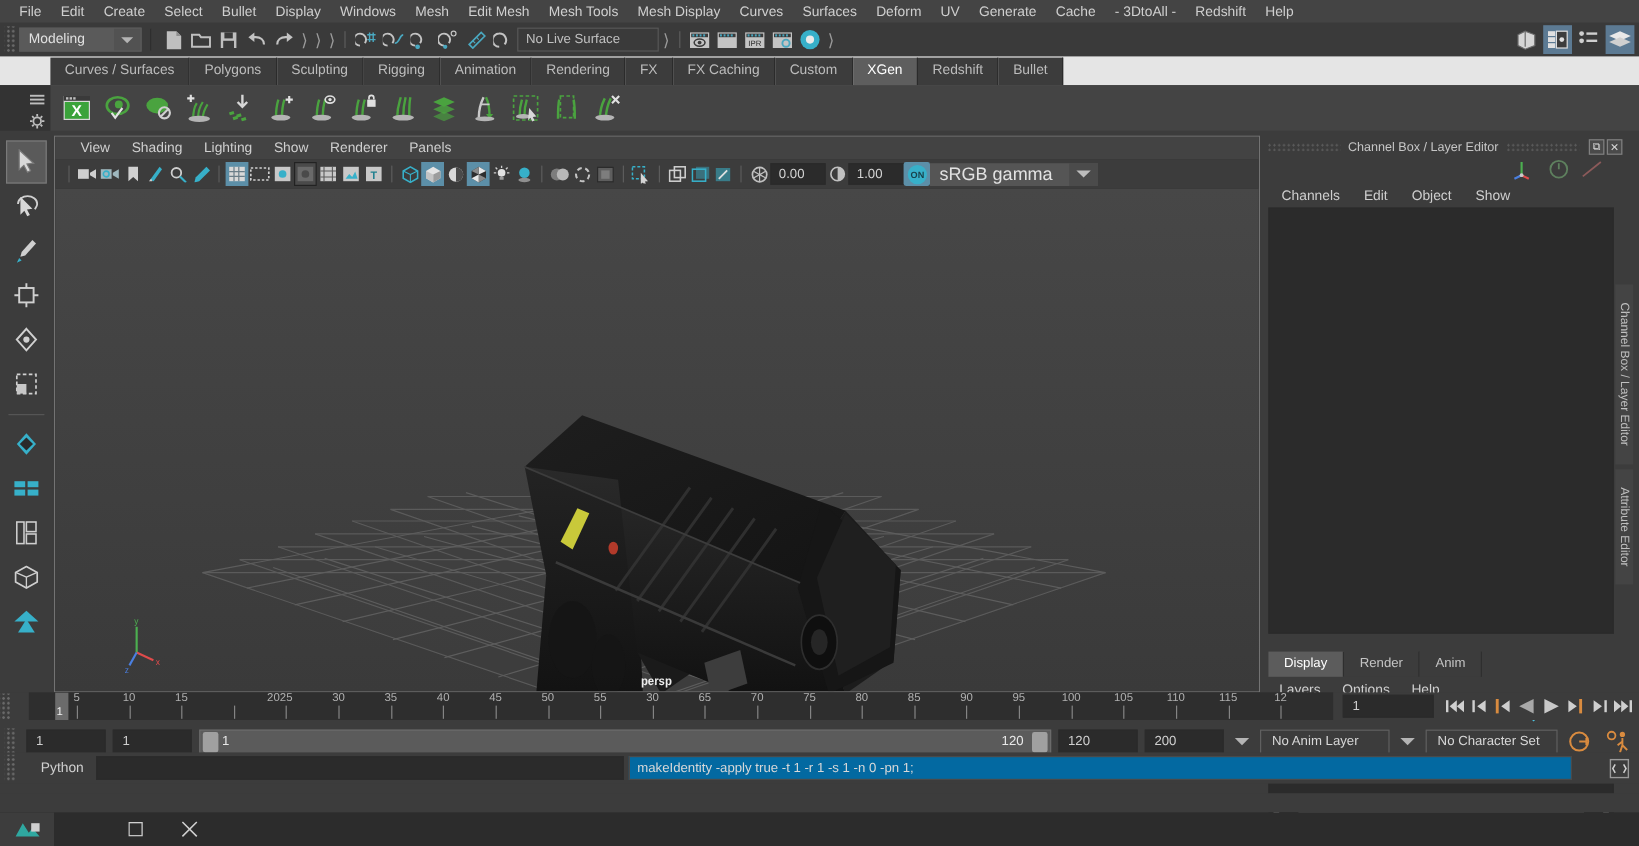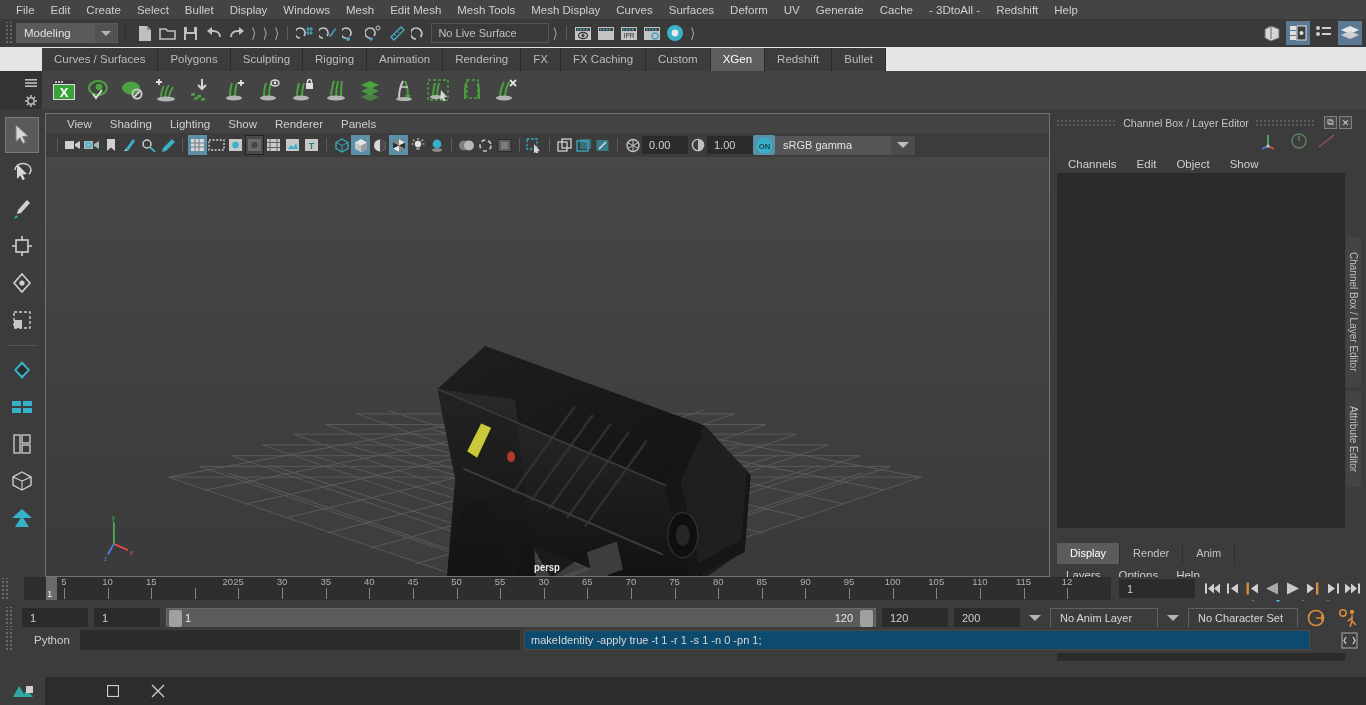--- a/index.html
+++ b/index.html
@@ -90,21 +90,21 @@
   .vpanel { position:absolute; left:45px; top:0; right:316px; bottom:0; background:#2b2b2b; border:1px solid #737373;}
   .vpmenu { height:19px; background:#434343; display:flex; align-items:center; padding-left:12px;}
   .vpmenu .mi { font-size:11.5px; color:#cfcfcf; padding:2px 9px; }
   .vptool { height:24px; background:#3c3c3c; display:flex; align-items:center; padding-left:6px; }
   .vbtn { width:19px; height:20px; display:flex; align-items:center; justify-content:center; flex:none;}
   .vbtn.on { background:#5c8fa8; }
   .vbtn.framed { border:1px solid #222; background:#4a4a4a;}
   .vnum { width:46px; height:18px; background:#2b2b2b; border:1px solid #2b2b2b; color:#d2d2d2;
           font-size:11px; display:flex; align-items:center; padding-left:6px; flex:none; }
   .gammasel { width:140px; height:19px; background:#555555; display:flex; align-items:center;
-              padding-left:8px; font-size:11px; color:#e2e2e2; position:relative; flex:none; }
+              padding-left:8px; font-size:15px; color:#e2e2e2; position:relative; flex:none; }
   .gammaarrow { position:absolute; right:0; top:0; width:24px; height:19px; background:#4b4b4b;
                 display:flex; align-items:center; justify-content:center; }
   .gammaarrow::after { content:""; border-left:6px solid transparent; border-right:6px solid transparent;
                        border-top:6px solid #bdbdbd; }
 
   .viewport { position:absolute; left:0; top:43px; right:0; bottom:0; overflow:hidden;
               background:#3e3e3e; }
 
   
   .rpanel { position:absolute; right:0; top:0; width:316px; bottom:0; background:#3c3c3c; }
@@ -168,21 +168,21 @@
   .dd::after { content:""; border-left:6px solid transparent; border-right:6px solid transparent;
                border-top:6px solid #b4b4b4; }
   .selfield { height:21px; background:#3c3c3c; border:1px solid #606060; color:#d8d8d8; font-size:11px;
               display:flex; align-items:center; padding-left:9px; flex:none; }
 
   
   .cmdline { position:absolute; left:0; right:0; bottom:52px; height:26px; background:#3c3c3c;
              display:flex; align-items:center; padding-left:4px; gap:4px;margin-top:31px;}
   .cmdlabel { font-size:11.5px; color:#d0d0d0; width:56px; padding-left:14px; flex:none;}
   .cmdinput { height:20px; background:#2b2b2b; border:1px solid #2b2b2b; flex:none; width:440px;}
-  .cmdout { height:20px; background:#0c4a6e; border:1px solid #4a4a4a; flex:1; color:#d8d8d8;
+  .cmdout { height:20px; background:#0369a1; border:1px solid #4a4a4a; flex:1; color:#d8d8d8;
             font-size:11px; display:flex; align-items:center; padding-left:6px;}
   .cmdbtn { width:22px; height:22px; display:flex; align-items:center; justify-content:center; flex:none;}
 
   
   .helpline { position:absolute; left:0; right:0; bottom:28px; height:16px; background:#3c3c3c; }
   .taskbar { position:absolute; left:0; right:0; bottom:0; height:28px; background:#2c2c2c;
              display:flex; align-items:center; }
   .tbitem { width:45px; height:28px; display:flex; align-items:center; justify-content:center; }
   .tbitem.act { background:#3d3d3d; }
 </style>

